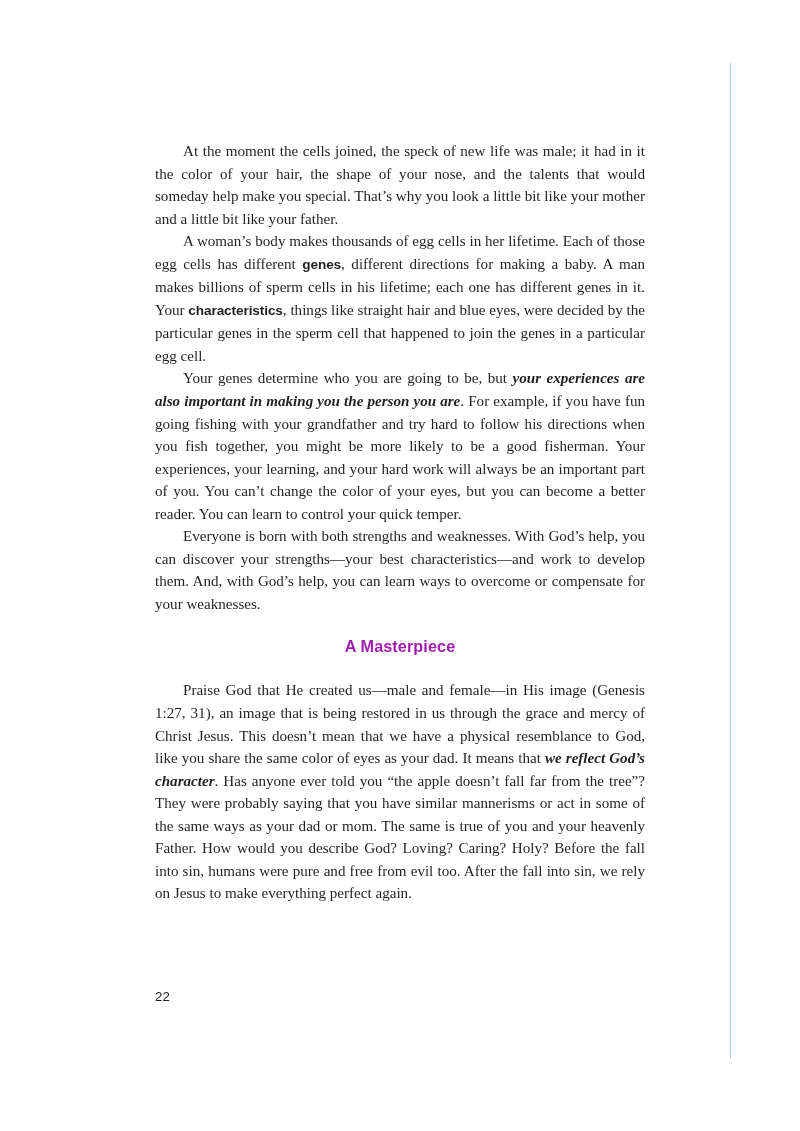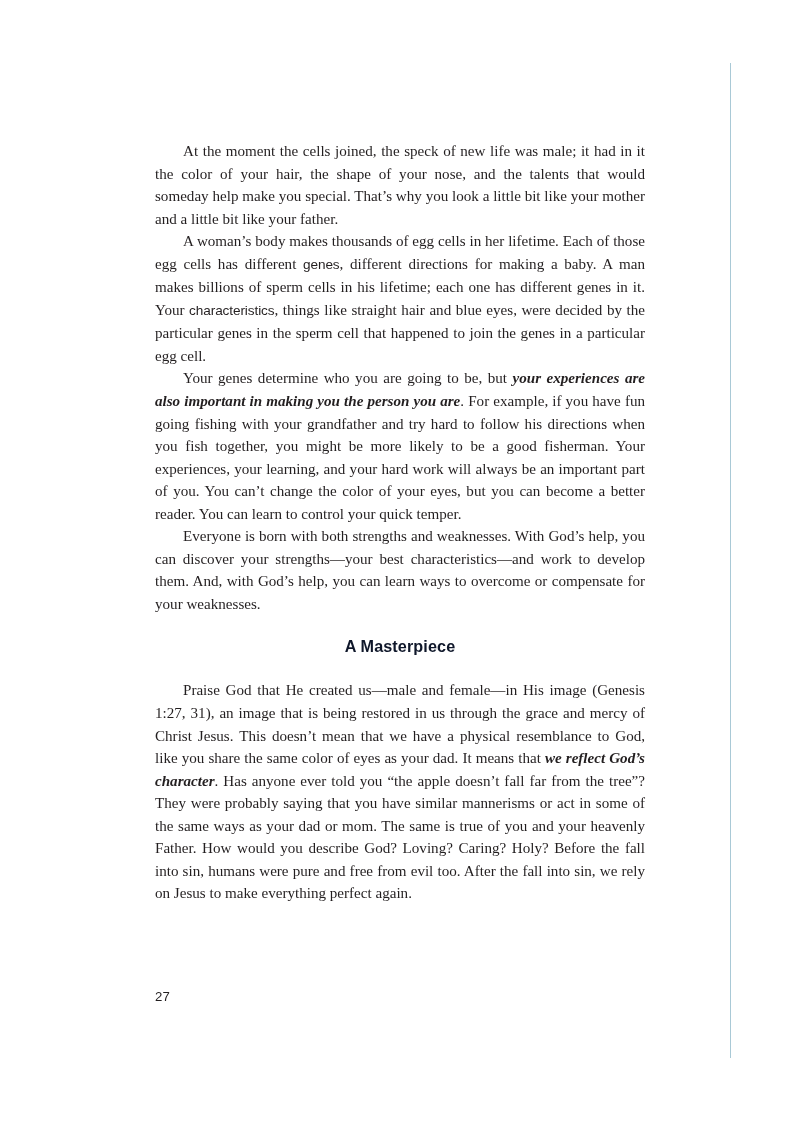--- a/index.html
+++ b/index.html
@@ -46,37 +46,37 @@
     text-indent: 28px;
     font-family: "Liberation Serif", "DejaVu Serif", serif;
     color: #231f20;
     -webkit-font-smoothing: antialiased;
     hyphens: manual;
   }
 
   
   b.term {
     font-family: "Liberation Sans", "DejaVu Sans", sans-serif;
-    font-weight: 400;
+    font-weight: 700;
     font-size: 13.6px;
     letter-spacing: -0.1px;
   }
 
   
   em.emph {
     font-style: italic;
     font-weight: 700;
   }
 
   h2.section-head {
     margin: 0;
     font-family: "Liberation Sans", "DejaVu Sans", sans-serif;
     font-weight: 700;
     font-size: 16.2px;
-    color: #0f172a;
+    color: #a21caf;
     text-align: center;
     text-indent: 0;
     letter-spacing: 0.1px;
   }
 
   .head-block {
     padding-top: 22px;
     padding-bottom: 23px;
   }
 
@@ -110,15 +110,15 @@
 
     <div class="head-block">
       <h2 class="section-head">A Masterpiece</h2>
     </div>
 
     <p class="body-par"><span>Praise God that He created us—male and female—in His image (Genesis 1:27, 31), an image that is being restored in us through the grace and mercy of Christ Jesus. This doesn’t mean that we have a physical resemblance to God, like you share the same color of eyes as your dad. It means that </span><em class="emph">we reflect God’s character</em><span>. Has anyone ever told you “the apple doesn’t fall far from the tree”? They were probably saying that you have similar mannerisms or act in some of the same ways as your dad or mom. The same is true of you and your heavenly Father. How would you describe God? Loving? Caring? Holy? Before the fall into sin, humans were pure and free from evil too. After the fall into sin, we rely on Jesus to make everything perfect again.</span></p>
 
 
   </div>
 
-  <div class="folio">27</div>
+  <div class="folio">22</div>
 
 </div>
 
 </body></html>

